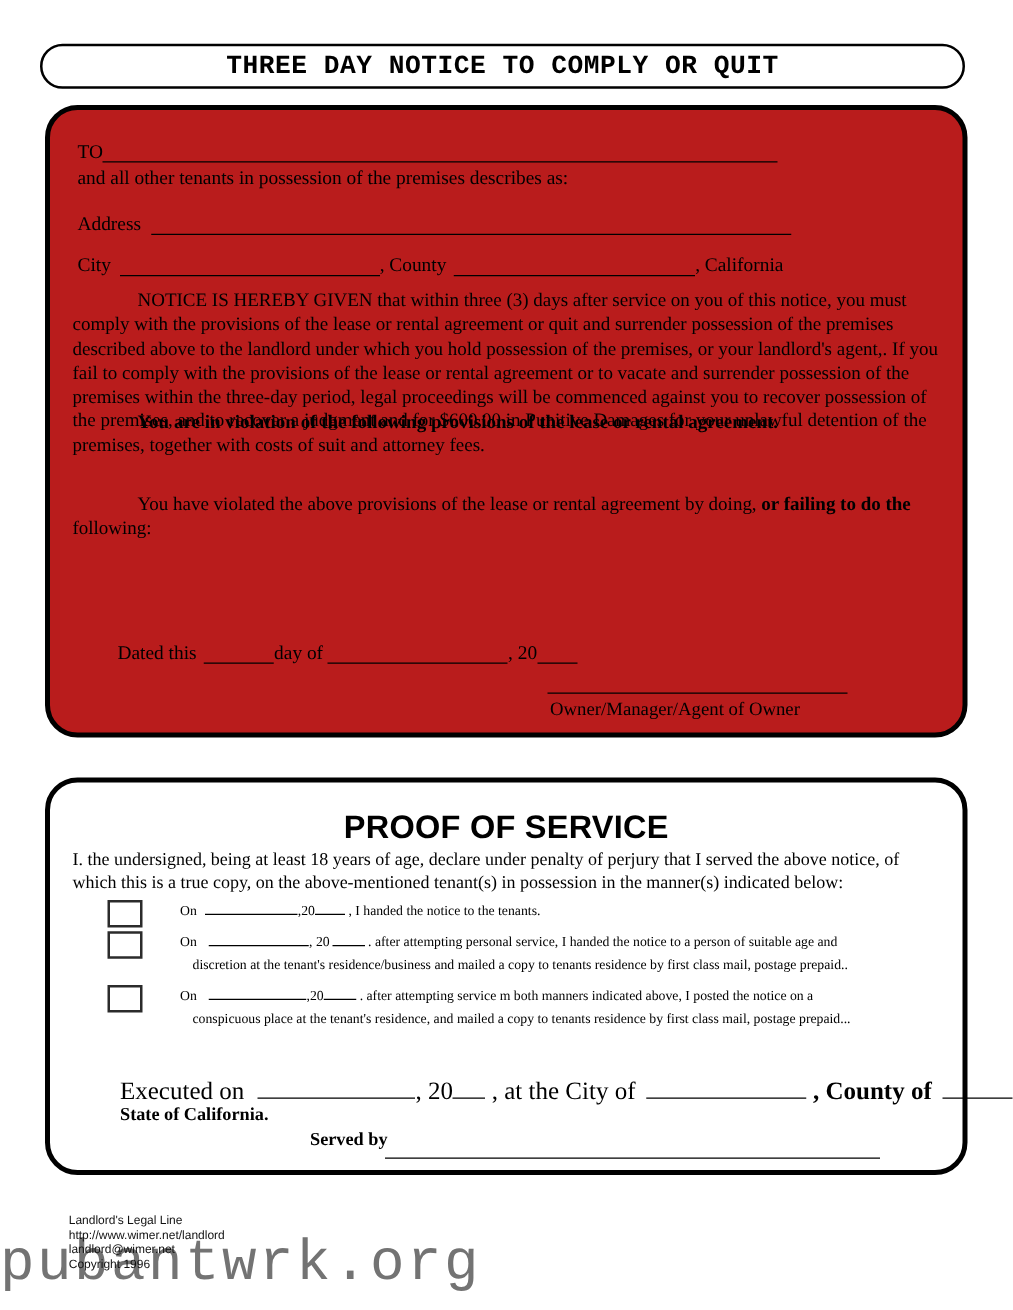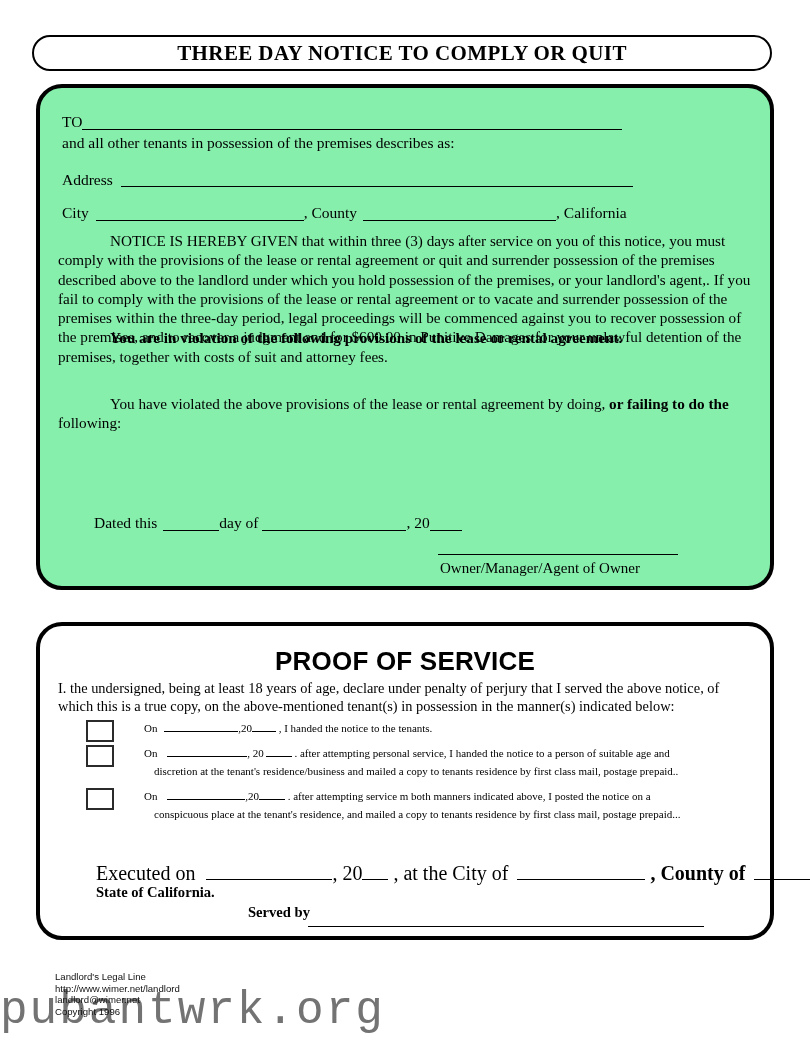--- a/index.html
+++ b/index.html
@@ -31,38 +31,38 @@
     width: 740px;
     height: 36px;
     border: 2px solid #000;
     border-radius: 18px;
     box-sizing: border-box;
     display: flex;
     align-items: center;
     justify-content: center;
   }
   .title-pill .title-text {
-    font-family: Liberation Serif, serif;
+    font-family: Liberation Mono, monospace;
     font-weight: bold;
     font-size: 21px;
     letter-spacing: 0.4px;
     white-space: nowrap;
   }
 
   
   .notice-box {
     position: absolute;
     left: 36px;
     top: 84px;
     width: 738px;
     height: 506px;
     border: 4px solid #000;
     border-radius: 26px;
     box-sizing: border-box;
-    background: #86efac;
+    background: #b91c1c;
   }
 
   .inner {
     position: absolute;
     left: 0; top: 0;
     width: 100%; height: 100%;
   }
 
   .fld-row {
     position: absolute;
@@ -212,21 +212,21 @@
 
       <div class="fld-row" style="left:22px; top:26px;">
         <span class="lbl">TO</span>
         <span class="rule" style="width:540px;"></span>
       </div>
 
       <div class="fld-row" style="left:22px; top:47px;">
         <span>and all other tenants in possession of the premises describes as:</span>
       </div>
 
-      <div class="fld-row" style="left:22px; top:84px;align-items:center;">
+      <div class="fld-row" style="left:22px; top:84px;">
         <span class="lbl">Address</span>
         <span class="rule" style="width:512px; margin-left:8px;"></span>
       </div>
 
       <div class="fld-row" style="left:22px; top:117px;">
         <span class="lbl">City</span>
         <span class="rule" style="width:208px; margin-left:7px;"></span>
         <span class="lbl">, County</span>
         <span class="rule" style="width:193px; margin-left:6px;"></span>
         <span class="lbl">, California</span>

